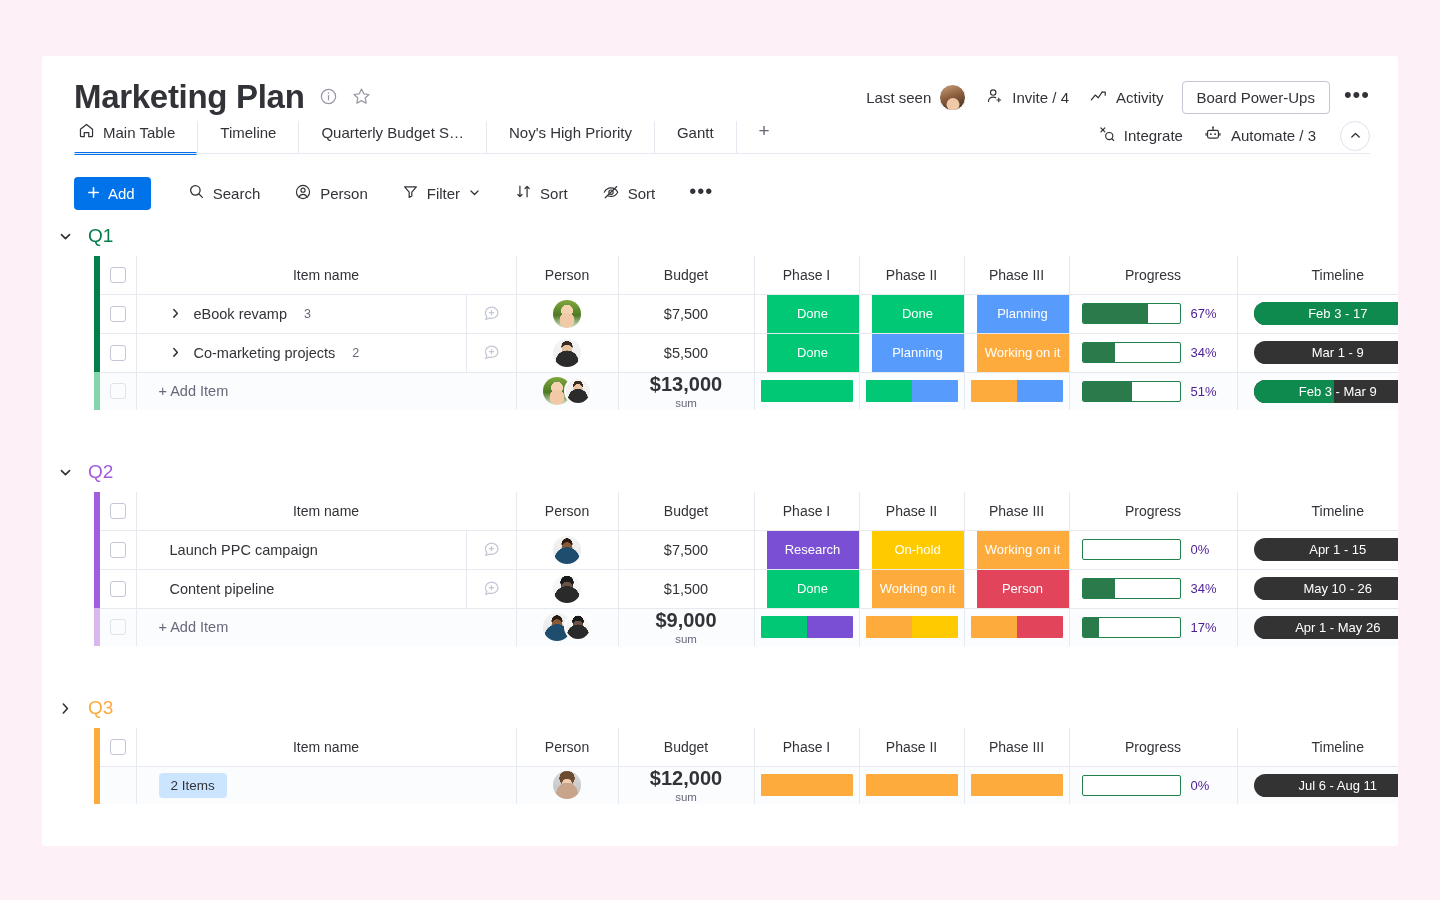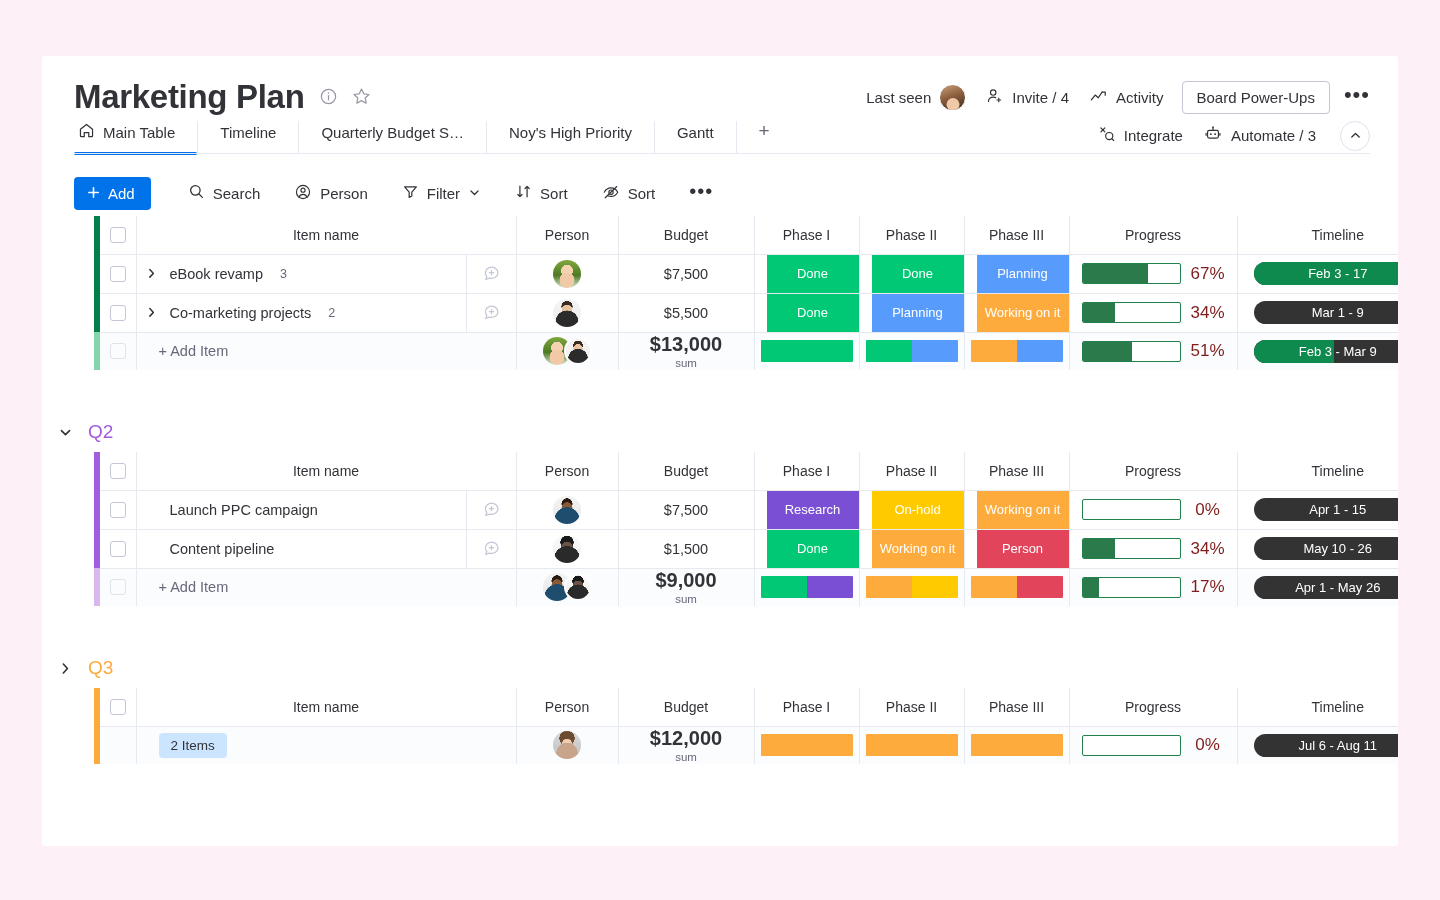--- a/index.html
+++ b/index.html
@@ -166,21 +166,21 @@
   .row td.last { border-right: none; }
   .row.summary td { background: #fbfcfd; border-bottom: none; }
   .row.summary td.barcell { background: transparent; }
   .chkbox {
     width: 16px; height: 16px; border: 1.5px solid #c3c6d4;
     border-radius: 3px; margin: 0 auto; cursor: pointer;
   }
   .cell-center { text-align: center; }
   .item-name {
     display: flex; align-items: center; gap: 12px;
-    padding-left: 8px;
+    padding-left: 32px;
   }
   .item-name.plain { padding-left: 33px; }
   .row-chev { color: #323338; display: flex; align-items: center; cursor: pointer;}
   .subcount {
     font-size: 12.5px; color: #676879; background: transparent;
     padding: 1px 5px; border-radius: 3px;
   }
   .add-item { padding-left: 22px; color: #676879; font-size: 14.5px; cursor: pointer;}
   .items-badge {
     display: inline-block; background: #cce5ff; color: #323338;
@@ -208,21 +208,21 @@
   }
   .summary-bar { display: flex; height: 22px; margin: 0 6px; border-radius: 1px; overflow: hidden; }
   .summary-bar > div { height: 100%; }
 
   .prog-wrap { display: flex; align-items: center; gap: 10px; padding: 0 12px; }
   .prog-track {
     flex: 1; height: 21px; border: 1.5px solid #22804a;
     background: #fff; border-radius: 2px; overflow: hidden;
   }
   .prog-fill { height: 100%; background: #2b7a4b; }
-  .prog-pct { font-size: 17px; color: #7f1d1d; width: 34px; text-align: center; }
+  .prog-pct { font-size: 13px; color: #4c1d95; width: 34px; text-align: left; }
 
   .timeline-pill {
     position: relative; height: 23px; margin: 0 16px;
     background: #333333; border-radius: 12px; overflow: hidden;
     display: flex; align-items: center; justify-content: center;
   }
   .tl-fill {
     position: absolute; left: 0; top: 0; bottom: 0;
     background: #0f8a4f;
   }
@@ -401,20 +401,28 @@
             <path d="M3.6 16.4L16.4 3.9"></path>
         </svg>
       </span>
       <span>Sort</span>
     </div>
 
     <div class="tb-dots">•••</div>
   </div>
 
   <div class="group">
+    <div class="group-title-row">
+      <div class="chev">
+        <svg width="15" height="15" viewBox="0 0 14 14" fill="none" stroke="#323338" stroke-width="1.5" stroke-linecap="round" stroke-linejoin="round">
+          <path d="M3.2 5.2L7 9l3.8-3.8"></path>
+        </svg>
+      </div>
+      <div class="group-name" style="color:#037f4c">Q1</div>
+    </div>
 
     <table class="tbl">
       <colgroup>
         <col class="col-bar">
           <col class="col-chk">
           <col class="col-name">
           <col class="col-msg">
         <col class="col-person">
           <col class="col-budget">
           <col class="col-phase">

